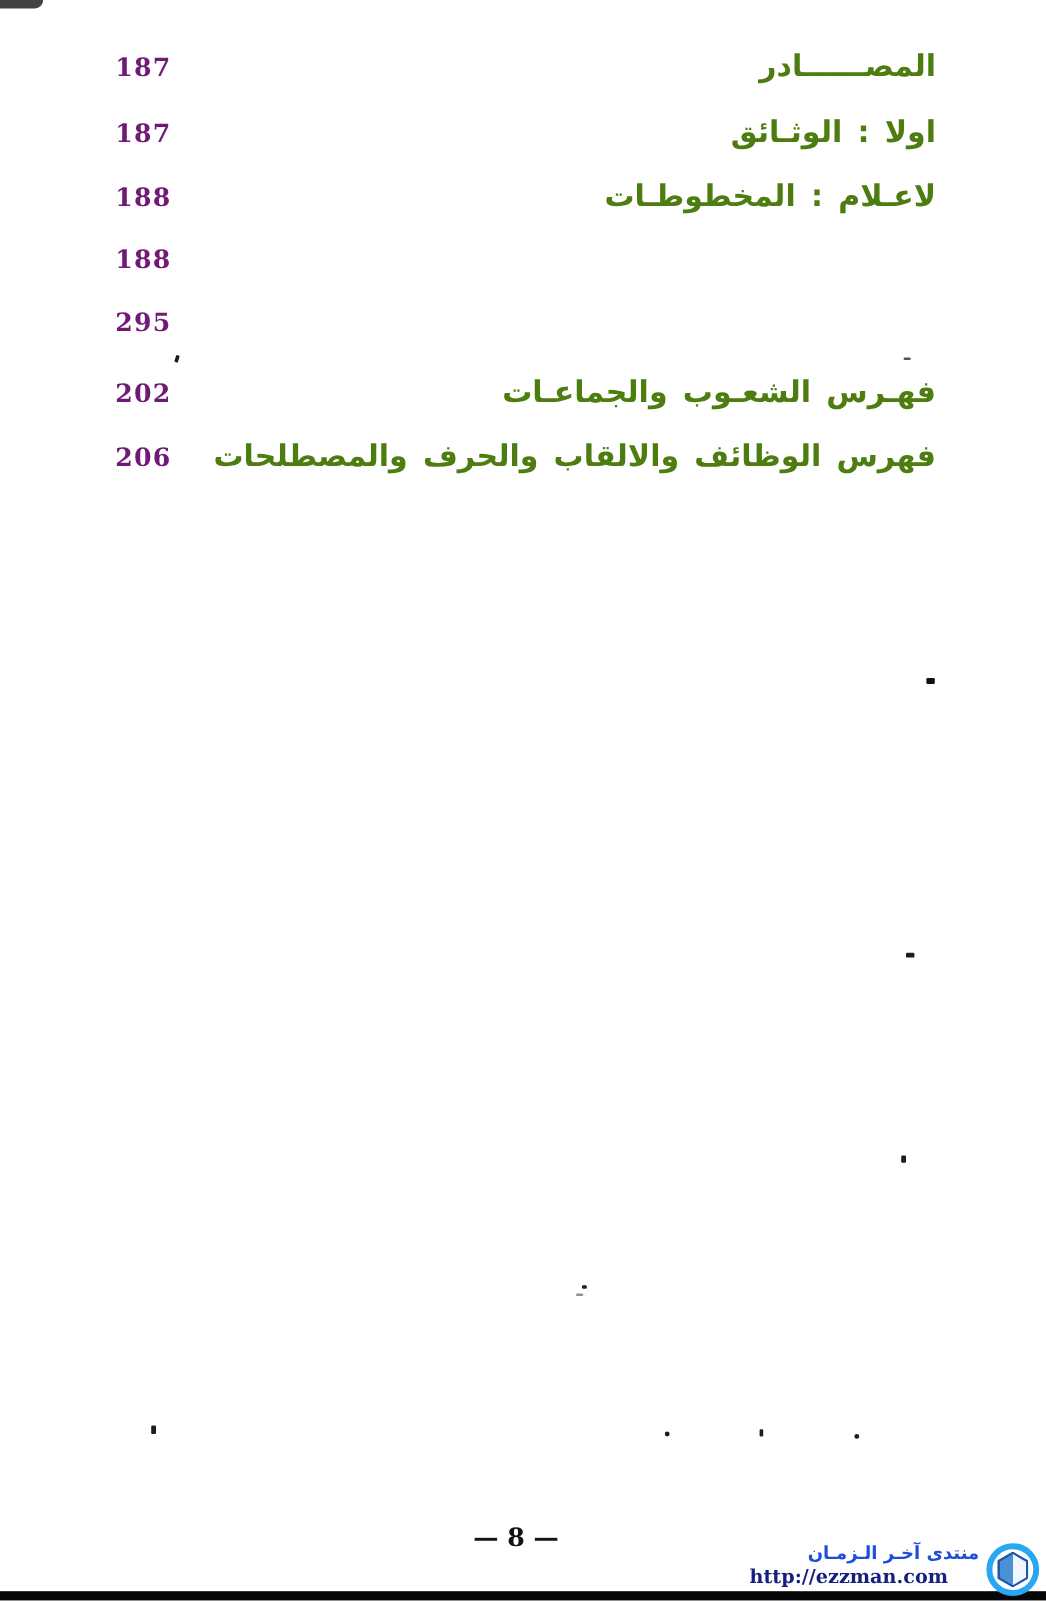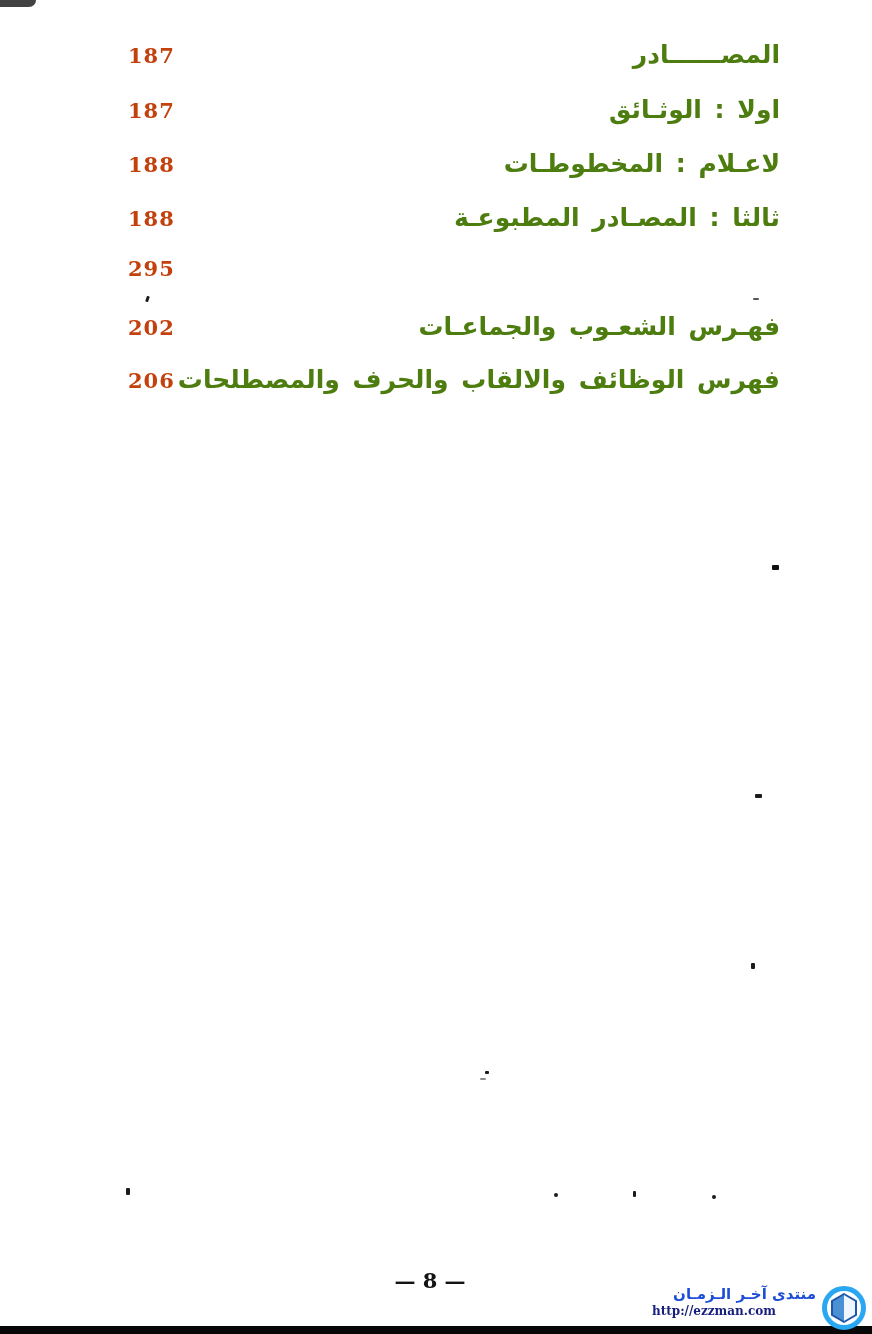--- a/index.html
+++ b/index.html
@@ -8,43 +8,43 @@
     background:#ffffff; overflow:hidden;
     font-family:"DejaVu Sans", sans-serif;
   }
   
   .toc-row {
     position:absolute; left:96px; right:92px;
     display:flex; justify-content:space-between; align-items:baseline;
   }
   .pnum {
     font-family:"DejaVu Serif", serif; font-weight:bold;
-    font-size:21px; color:#c2410c; letter-spacing:1px;margin-left:32px;
+    font-size:21px; color:#701a75; letter-spacing:1px;
   }
   .entry-title {
     direction:rtl; unicode-bidi:embed;
     font-family:"DejaVu Sans", sans-serif; font-weight:bold;
     font-size:25px; color:#4d7c0f; word-spacing:4px;
   }
   
   .footer {
     position:absolute; top:1268px; left:0; width:872px;
     text-align:center; transform:translateX(-6px);
     font-family:"DejaVu Serif", serif; font-weight:bold;
     font-size:21px; color:#131313;
   }
   
   .wm-title {
     position:absolute; top:1285px; right:56px;
     direction:rtl; font-weight:bold; font-size:15px;
     letter-spacing:.5px;
   }
   .wm-url {
-    position:absolute; top:1304px; right:96px;
-    font-family:"DejaVu Serif", serif; font-weight:bold; font-size:12px;
+    position:absolute; top:1304px; right:82px;
+    font-family:"DejaVu Serif", serif; font-weight:bold; font-size:16px;
   }
   .wm-logo {
     position:absolute; top:1286px; right:6px;
     width:44px; height:44px; border-radius:50%;
     background:#ffffff; border:5px solid #2aa7f2;
     box-sizing:border-box; z-index:3;
     display:flex; align-items:center; justify-content:center;
   }
   .hex-outer {
     width:26px; height:30px; background:#1b56a8;
@@ -103,21 +103,20 @@
   <div class="toc-row" style="top:95px">
     <span class="pnum">187</span>
     <span class="entry-title">اولا : الوثـائق</span>
   </div>
   <div class="toc-row" style="top:149px">
     <span class="pnum">188</span>
     <span class="entry-title">لاعـلام : المخطوطـات</span>
   </div>
   <div class="toc-row" style="top:203px">
     <span class="pnum">188</span>
-    <span class="entry-title">ثالثا : المصـادر المطبوعـة</span>
   </div>
   <div class="toc-row" style="top:256px">
     <span class="pnum">295</span>
   </div>
   <div class="toc-row" style="top:312px">
     <span class="pnum">202</span>
     <span class="entry-title">فهـرس الشعـوب والجماعـات</span>
   </div>
   <div class="toc-row" style="top:365px">
     <span class="pnum">206</span>

